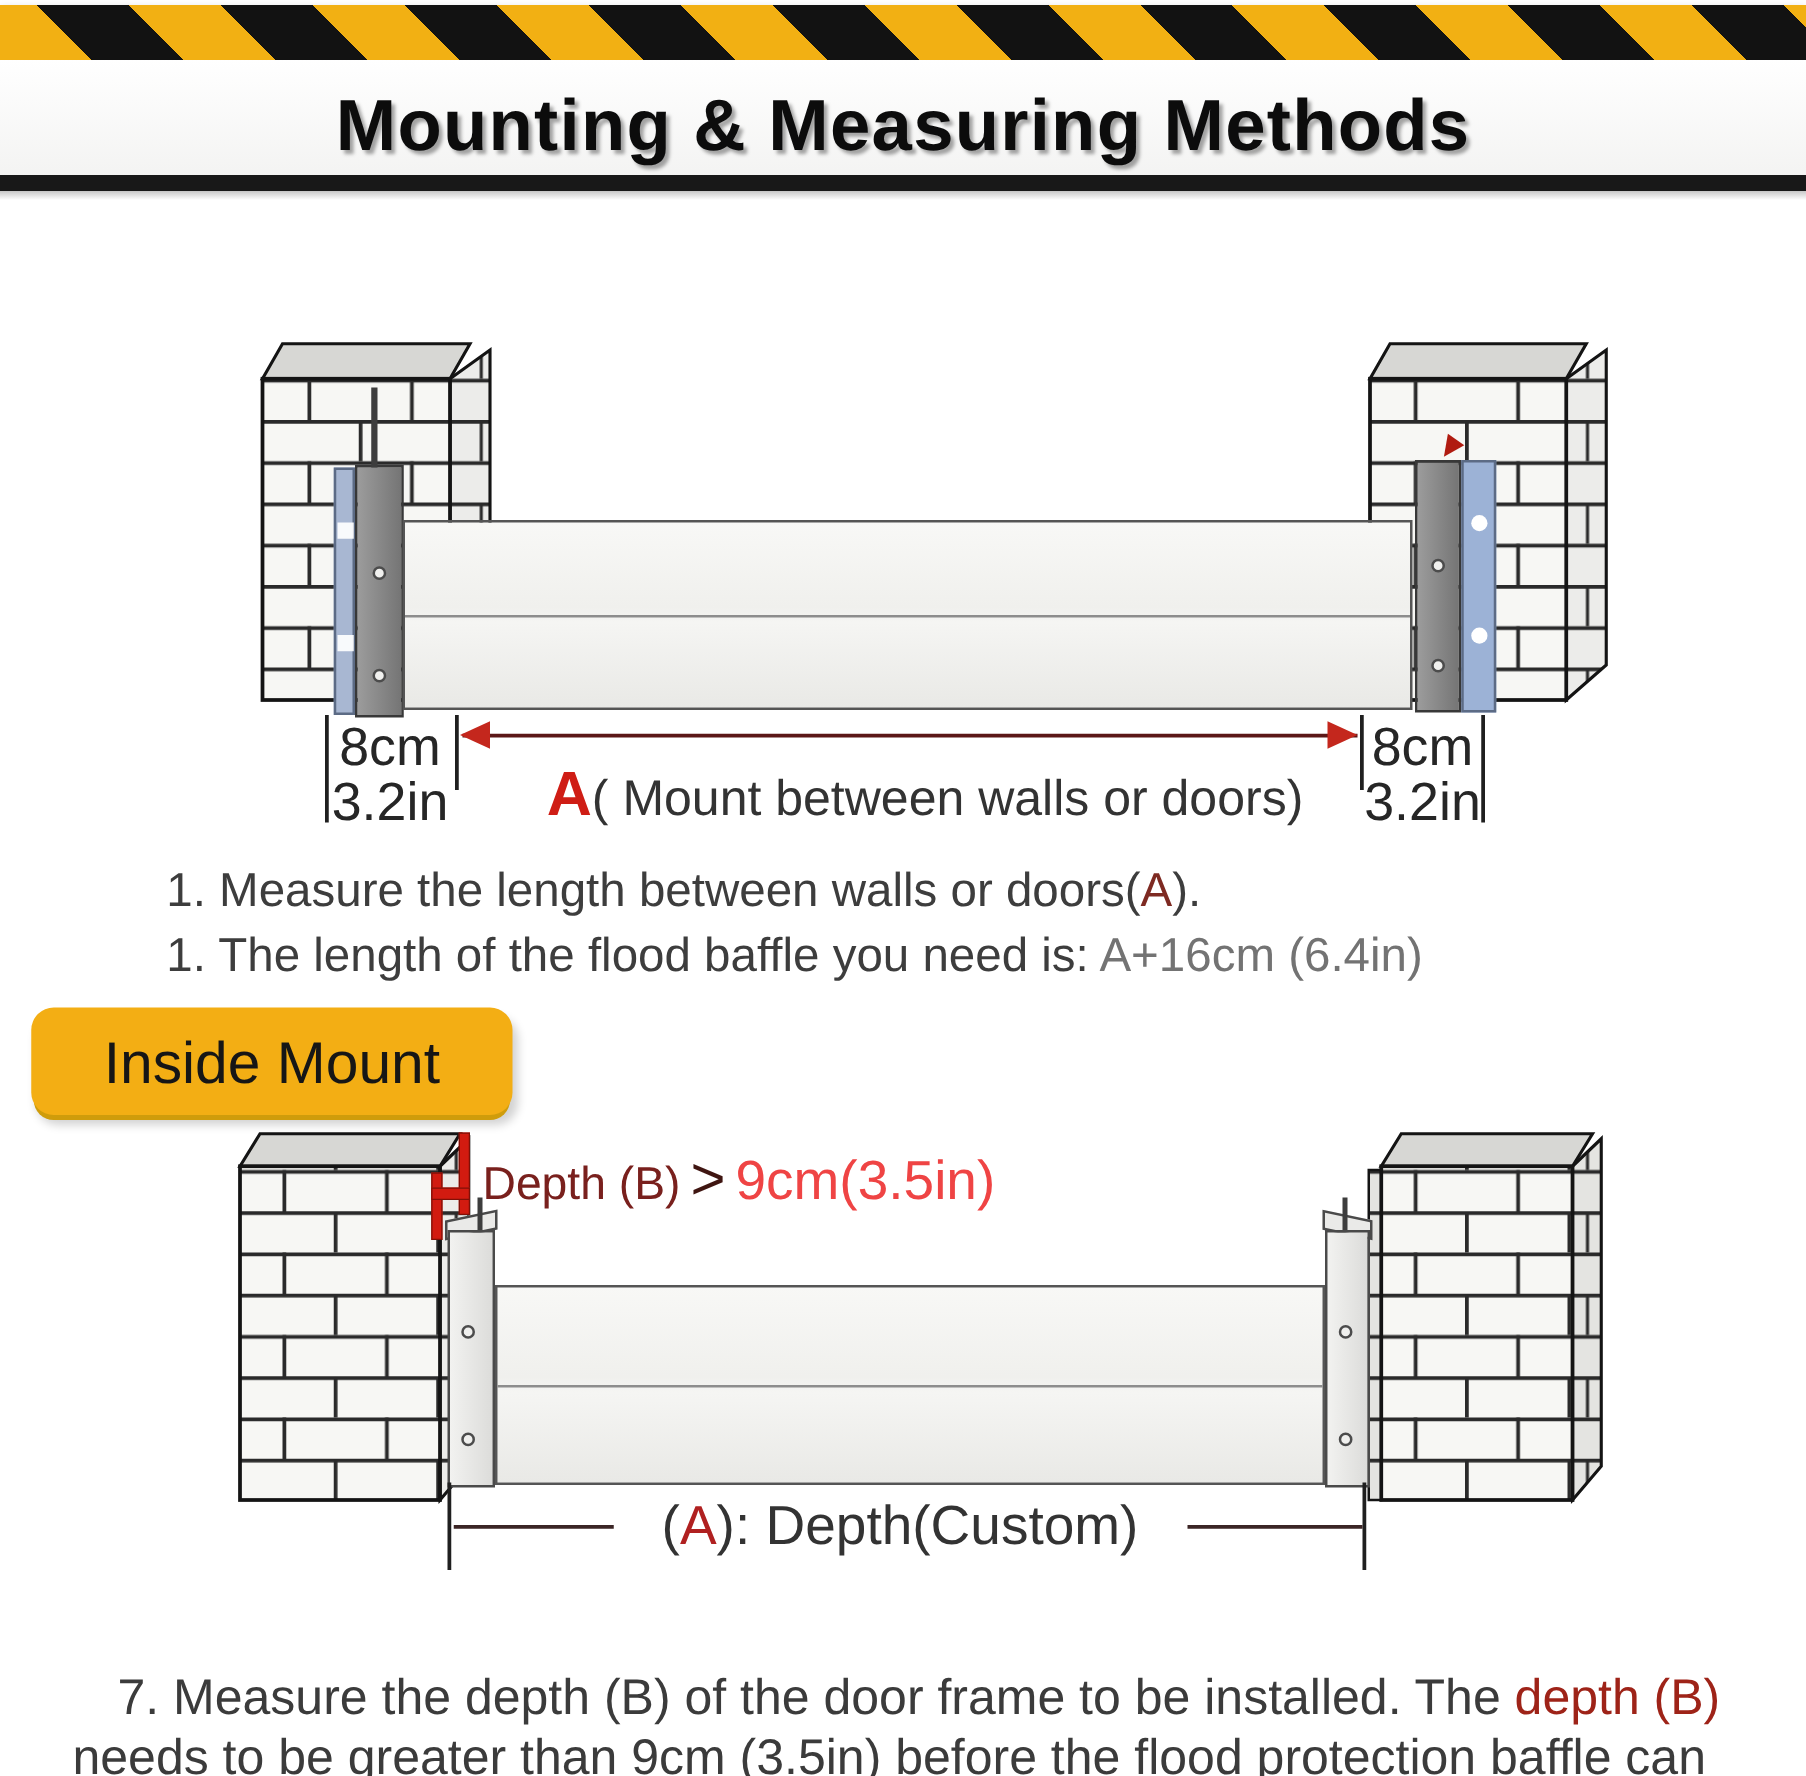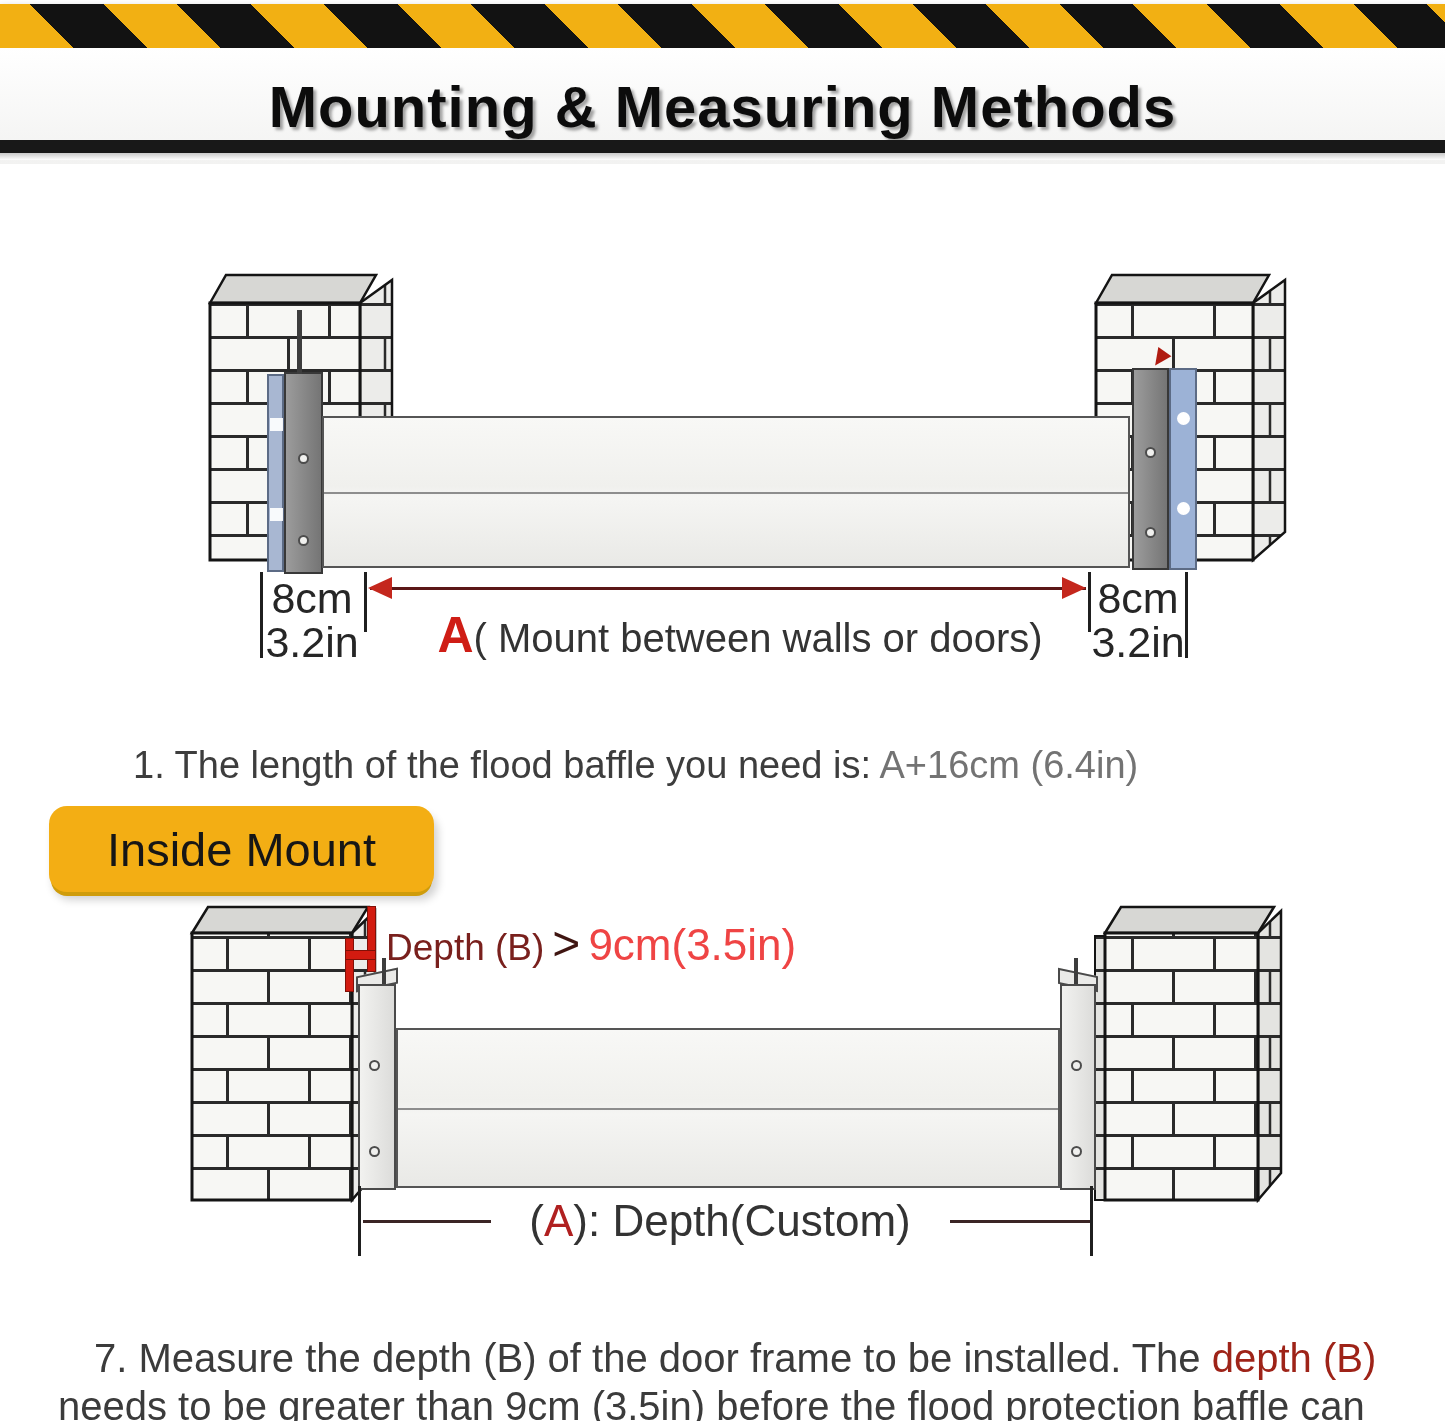--- a/index.html
+++ b/index.html
@@ -3,34 +3,34 @@
 <meta charset="utf-8">
 <style>
   html,body{margin:0;padding:0;background:#ffffff;}
   body{font-family:"Liberation Sans","DejaVu Sans",sans-serif;}
   .stage{position:relative;width:1445px;height:1421px;background:#ffffff;overflow:hidden;}
 
   
   .hazard-band{position:absolute;left:0;top:4px;width:1445px;height:44px;
     background:repeating-linear-gradient(45deg,#f2b013 0 52px,#121212 52px 104px);
     box-shadow:0 3px 7px rgba(0,0,0,.25);}
-  .title-band{position:absolute;left:0;top:48px;width:1445px;height:116px;
+  .title-band{position:absolute;left:0;top:48px;width:1445px;height:104px;
     background:linear-gradient(180deg,#ffffff,#f2f2f1);display:flex;align-items:center;justify-content:center;}
   .main-title{font-size:58px;font-weight:bold;letter-spacing:1px;color:#0c0c0c;
     text-shadow:3px 3px 3px rgba(0,0,0,.35);}
   .black-bar{position:absolute;left:0;top:140px;width:1445px;height:13px;background:#181818;}
   .bar-fade{position:absolute;left:0;top:153px;width:1445px;height:7px;
     background:linear-gradient(180deg,#c9c9c9,#ffffff);}
 
   
   .badge{position:absolute;left:25px;width:385px;height:84px;background:#f3ae14;border-radius:18px;
     display:flex;align-items:center;justify-content:center;font-size:47px;color:#161616;
     box-shadow:0 6px 0 -2px #cf9c0b,4px 8px 8px rgba(0,0,0,.18);}
   .badge.outside{top:182px;}
-  .badge.inside{top:806px;height:86px;margin-left:24px;}
+  .badge.inside{top:806px;height:86px;}
 
   
   .pillar{position:absolute;z-index:1;}
 
   
   .seal-strip{position:absolute;z-index:2;background:#a8b7d2;border:2px solid #5c6b85;box-sizing:border-box;}
   .seal-mark{position:absolute;background:#ffffff;opacity:.92;}
   .seal-dot{position:absolute;width:13px;height:13px;border-radius:50%;background:#ffffff;}
   .bracket{position:absolute;z-index:2;background:linear-gradient(90deg,#9c9c9c,#757575);
     border:2px solid #383838;box-sizing:border-box;}
@@ -166,20 +166,23 @@
 
   <div class="dim-text" style="left:262px;top:574px;width:100px">8cm</div>
   <div class="dim-text" style="left:262px;top:618px;width:100px">3.2in</div>
   <div class="dim-text" style="left:1090px;top:574px;width:96px">8cm</div>
   <div class="dim-text" style="left:1090px;top:618px;width:96px">3.2in</div>
 
   <div class="arrow-label" style="left:420px;top:606px;width:640px">
     <span class="big-a">A</span><span>( Mount between walls or doors)</span>
   </div>
 
+  <div class="step" style="left:133px;top:692px">
+    <span>1. Measure the length between walls or doors(</span><span class="a">A</span><span>).</span>
+  </div>
   <div class="step" style="left:133px;top:744px">
     <span>1. The length of the flood baffle you need is: </span><span class="hl">A+16cm (6.4in)</span>
   </div>
 
   <div class="badge inside">
     <span>Inside Mount</span>
   </div>
 
   <svg class="pillar" style="left:185px;top:903px" width="215" height="300">
     <defs>

